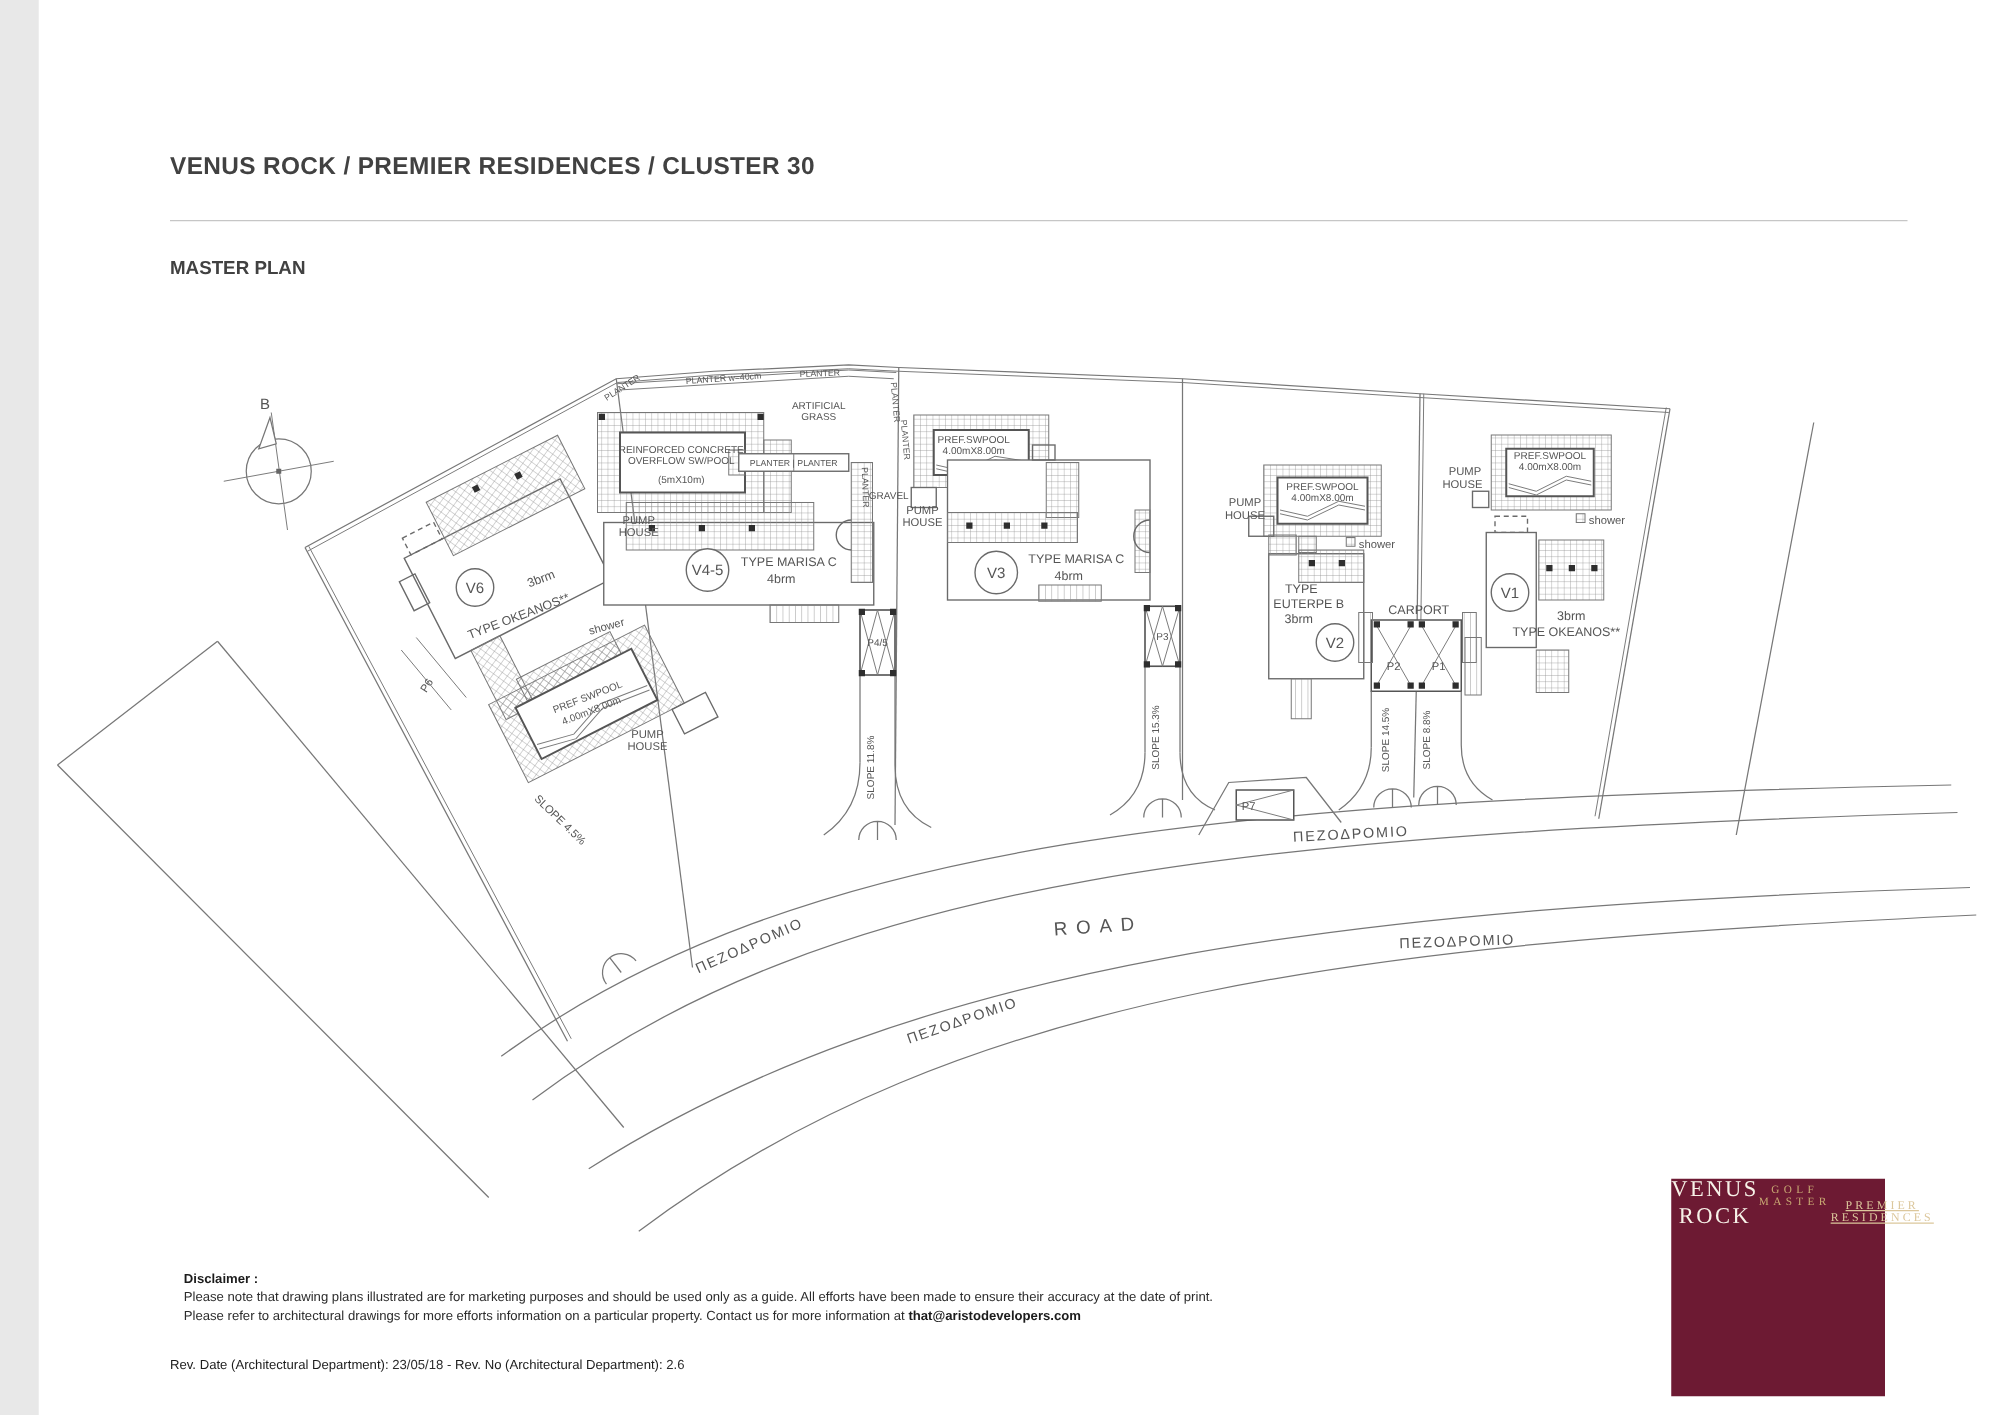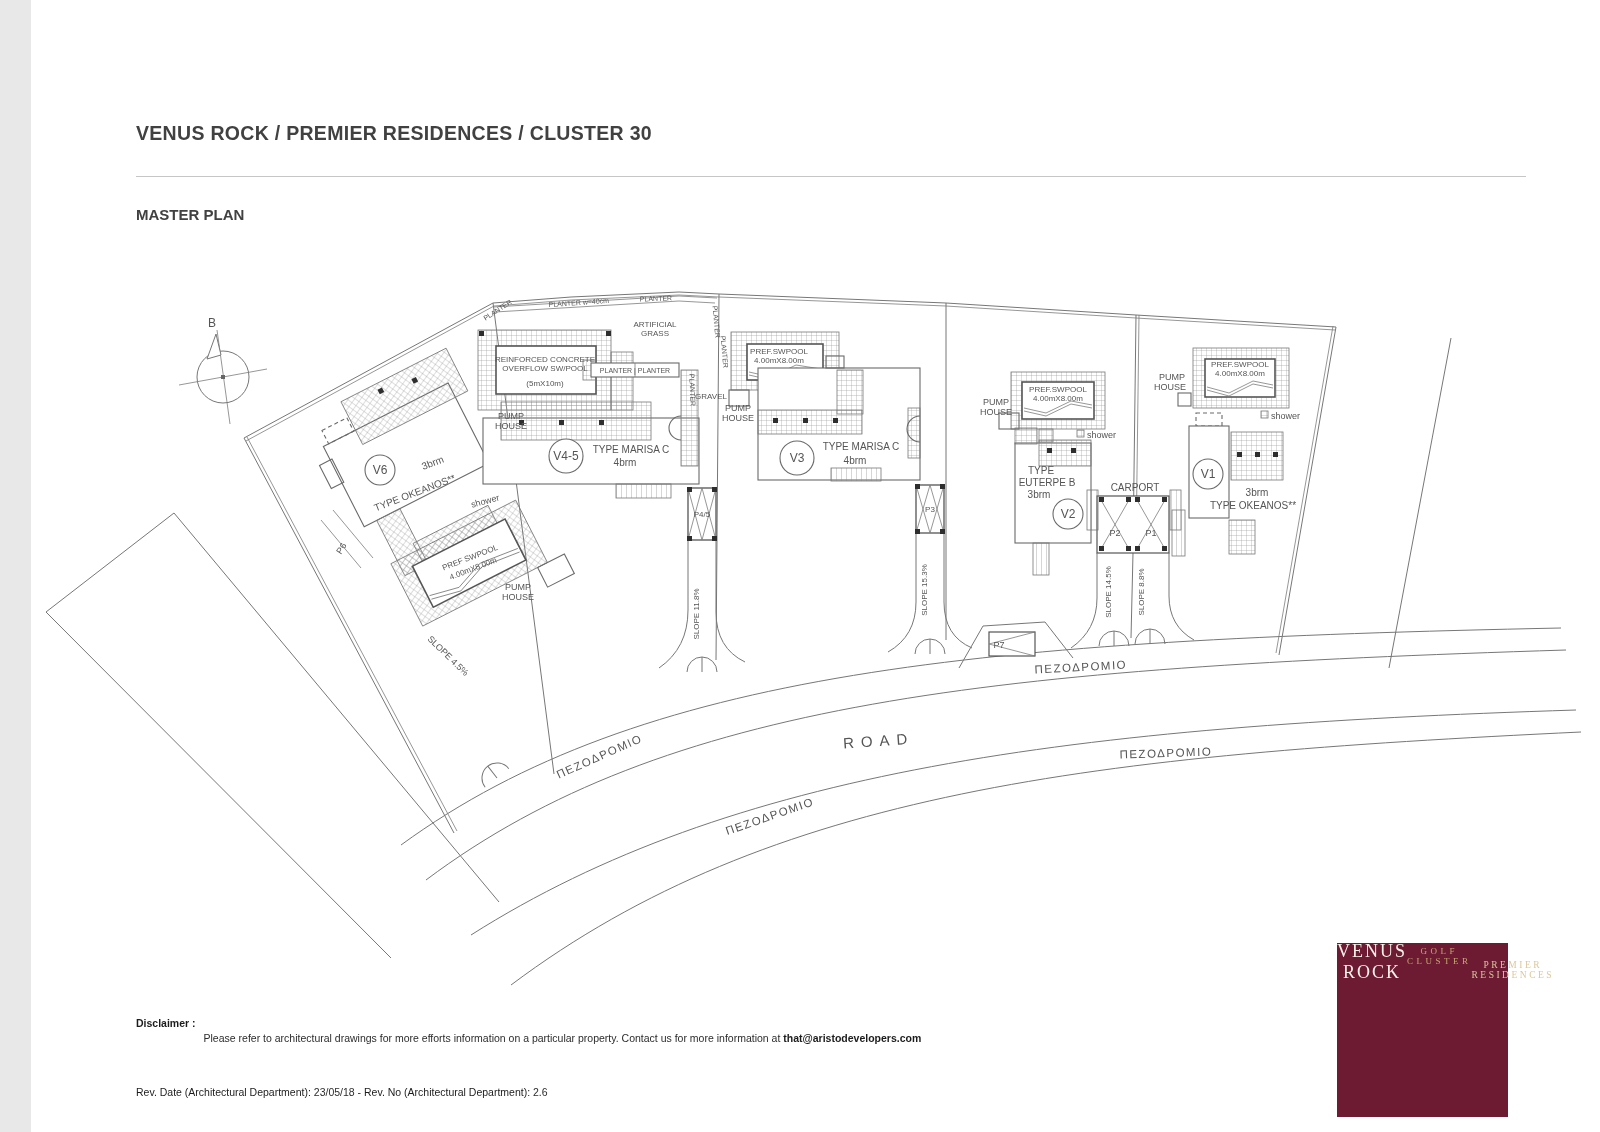--- a/index.html
+++ b/index.html
@@ -16,32 +16,32 @@
   .road-t{font-size:15px;letter-spacing:7px;fill:#333;}
   .thin{stroke:#777;stroke-width:1;fill:none;}
   .thin2{stroke:#7c7c7c;stroke-width:.8;fill:none;}
   .bld{stroke:#6a6a6a;stroke-width:1.1;fill:none;}
   .bldw{stroke:#6a6a6a;stroke-width:1.1;fill:#fff;}
   .pool-in{stroke:#555;stroke-width:1.6;fill:#fff;}
   .hx{fill:url(#xh);stroke:#777;stroke-width:.8;}
   .hxr{fill:url(#xhr);stroke:#777;stroke-width:.8;}
   .lx{fill:url(#lad);stroke:#777;stroke-width:.8;}
   .dot{fill:#2e2e2e;}
-  .footer{position:absolute;left:105px;top:1016px;width:900px;font-size:10.5px;color:#2c2c2c;
-          line-height:15px;display:flex;}
+  .footer{position:absolute;left:116px;top:1016px;width:900px;font-size:10.5px;color:#2c2c2c;
+          line-height:15px;display:flex;flex-direction:column;}
   .footer .dlabel{font-weight:bold;white-space:nowrap;margin-right:8px;color:#1c1c1c;}
   .footer b{color:#1c1c1c;}
   .revline{position:absolute;left:105px;top:1086px;font-size:10.5px;color:#2c2c2c;}
   .revline .rl{font-weight:normal;color:#1c1c1c;}
   .logo{position:absolute;left:1306px;top:943px;width:171px;height:174px;background:#6d1a33;
         display:flex;flex-direction:row;align-items:flex-start;text-align:center;}
   .logo .fan{margin-top:22px;}
   .logo .lname{font-family:"Liberation Serif",serif;font-size:18px;letter-spacing:2px;color:#f7f2e8;margin-top:-2px;}
   .logo .ltag{font-family:"Liberation Serif",serif;font-size:9px;letter-spacing:3.5px;color:#c8a873;margin-top:3px;}
-  .logo .lsub{font-family:"Liberation Serif",serif;font-size:9.5px;letter-spacing:2.5px;color:#dcc79c;margin-top:17px;}
+  .logo .lsub{font-family:"Liberation Serif",serif;font-size:9.5px;letter-spacing:2.5px;color:#dcc79c;margin-top:17px;text-decoration:underline;}
 </style>
 </head>
 <body>
 
 <div class="page">
 
   <div class="page-title">VENUS ROCK / PREMIER RESIDENCES / CLUSTER 30</div>
   <div class="header-rule"></div>
   <div class="page-subtitle">MASTER PLAN</div>
 
@@ -296,21 +296,21 @@
       <path class="thin" d="M928,668 L952,626 L1014,622 L1042,658"></path>
       <rect x="958" y="632" width="46" height="24" fill="#fff" stroke="#555" stroke-width="1.2"></rect>
       <path class="thin2" d="M958,644 L1004,632 M958,644 L1004,656"></path>
       <text class="t9" x="968" y="648" text-anchor="middle">P7</text>
     </g>
   </svg>
 
   <div class="footer">
     <span class="dlabel">Disclaimer :</span>
     <span>
-      <br>
+      <span>Please note that drawing plans illustrated are for marketing purposes and should be used only as a guide. All efforts have been made to ensure their accuracy at the date of print.</span><br>
       <span>Please refer to architectural drawings for more efforts information on a particular property. Contact us for more information at </span><b>that@aristodevelopers.com</b>
     </span>
   </div>
 
   <div class="revline">
     <span class="rl">Rev. Date (Architectural Department):</span><span> 23/05/18 - </span><span class="rl">Rev. No (Architectural Department):</span><span> 2.6</span>
   </div>
 
   <div class="logo">
     <svg class="fan" width="126" height="60" viewBox="0 0 140 64">
@@ -324,17 +324,17 @@
           <stop offset="0" stop-color="#f6efdd"></stop>
             <stop offset="1" stop-color="#b09a71"></stop>
         </radialGradient>
       </defs>
       <path d="M70,58 L16,52 M70,58 L22,38 M70,58 L32,26 M70,58 L45,16 M70,58 L58,11
                M70,58 L82,11 M70,58 L95,16 M70,58 L108,26 M70,58 L118,38 M70,58 L124,52" stroke="url(#goldg)" stroke-width="5" fill="none"></path>
       <path d="M56,58 L70,42 L84,58 Z" fill="#4f1227"></path>
       <circle cx="70" cy="13" r="9" fill="url(#ballg)"></circle>
     </svg>
     <div class="lname">VENUS ROCK</div>
-    <div class="ltag">GOLF CLUSTER</div>
+    <div class="ltag">GOLF MASTER</div>
     <div class="lsub">PREMIER RESIDENCES</div>
   </div>
 
 </div>
 
 </body></html>

